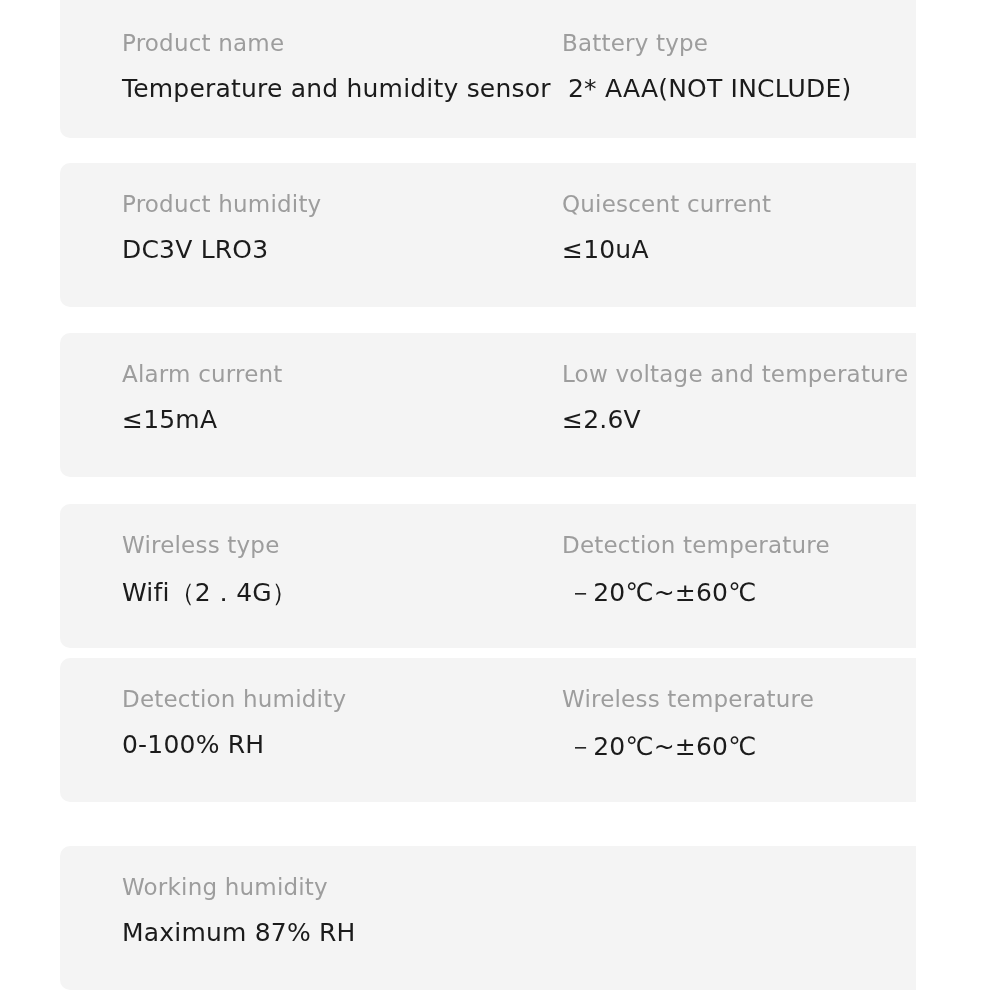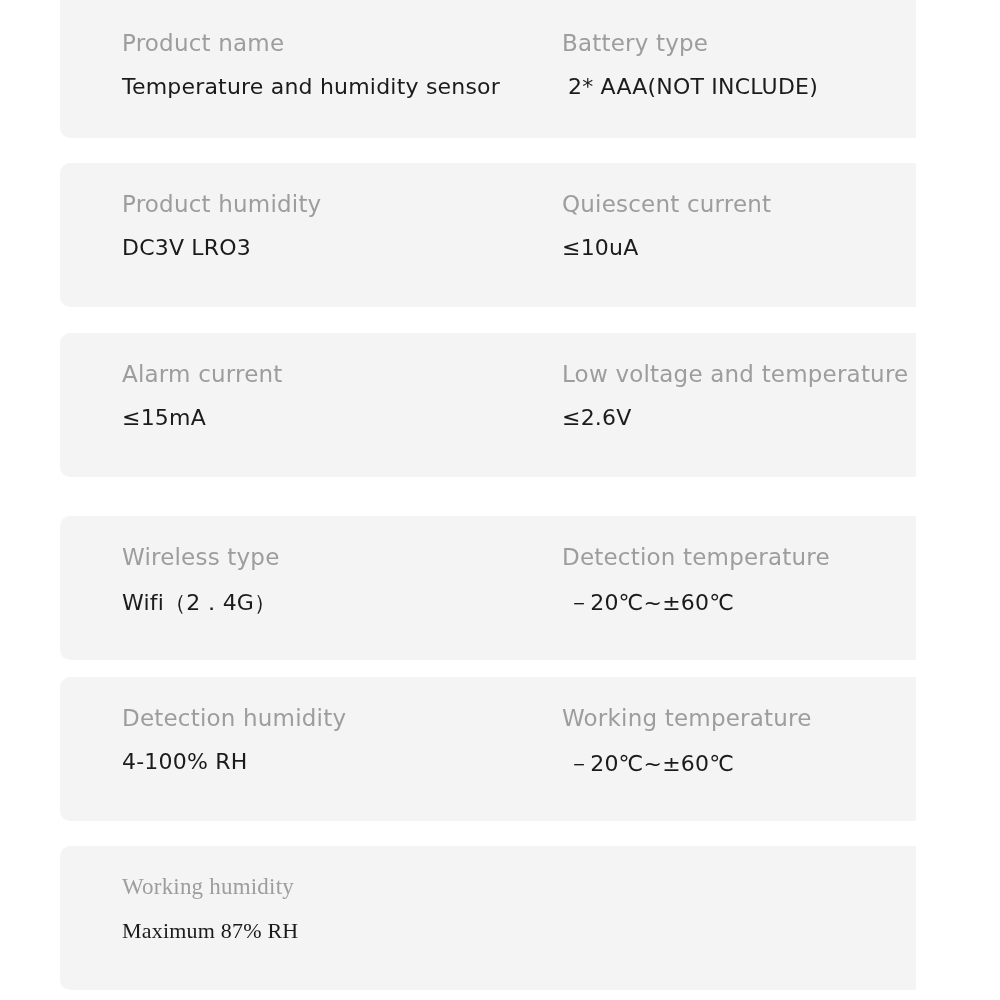--- a/index.html
+++ b/index.html
@@ -40,33 +40,33 @@
     font-size: 23px;
     color: #9d9d9d;
     font-weight: 400;
     white-space: nowrap;
     letter-spacing: 0.2px;
   }
   .spec-value {
     position: absolute;
     left: 0;
     top: 72px;
-    font-size: 22px;
+    font-size: 25px;
     color: #1b1b1b;
     font-weight: 400;
     white-space: nowrap;
     letter-spacing: 0.2px;
   }
   
   .row-0 { top: -10px;  height: 148px; }
   .row-1 { top: 163px;  height: 144px; }
   .row-2 { top: 333px;  height: 144px; text-decoration: underline; }
-  .row-3 { top: 516px;  height: 144px; }
-  .row-4 { top: 677px;  height: 144px; }
-  .row-5 { top: 846px;  height: 144px; font-family: Liberation Serif, serif; }
+  .row-3 { top: 504px;  height: 144px; }
+  .row-4 { top: 658px;  height: 144px; }
+  .row-5 { top: 846px;  height: 144px; }
 
   
   .row-0 .spec-label { top: 40px; }
   .row-0 .spec-value { top: 84px; }
 
   .spec-value.indented { left: 6px; }
 </style>
 </head>
 <body>
 
@@ -112,24 +112,24 @@
     </div>
     <div class="spec-cell right">
       <div class="spec-label">Detection temperature</div>
       <div class="spec-value indented">－20℃~±60℃</div>
     </div>
   </div>
 
   <div class="spec-row row-4">
     <div class="spec-cell left">
       <div class="spec-label">Detection humidity</div>
-      <div class="spec-value">4-100% RH</div>
+      <div class="spec-value">0-100% RH</div>
     </div>
     <div class="spec-cell right">
-      <div class="spec-label">Working temperature</div>
+      <div class="spec-label">Wireless temperature</div>
       <div class="spec-value indented">－20℃~±60℃</div>
     </div>
   </div>
 
   <div class="spec-row row-5">
     <div class="spec-cell left">
       <div class="spec-label">Working humidity</div>
       <div class="spec-value">Maximum 87% RH</div>
     </div>
     <div class="spec-cell right">

